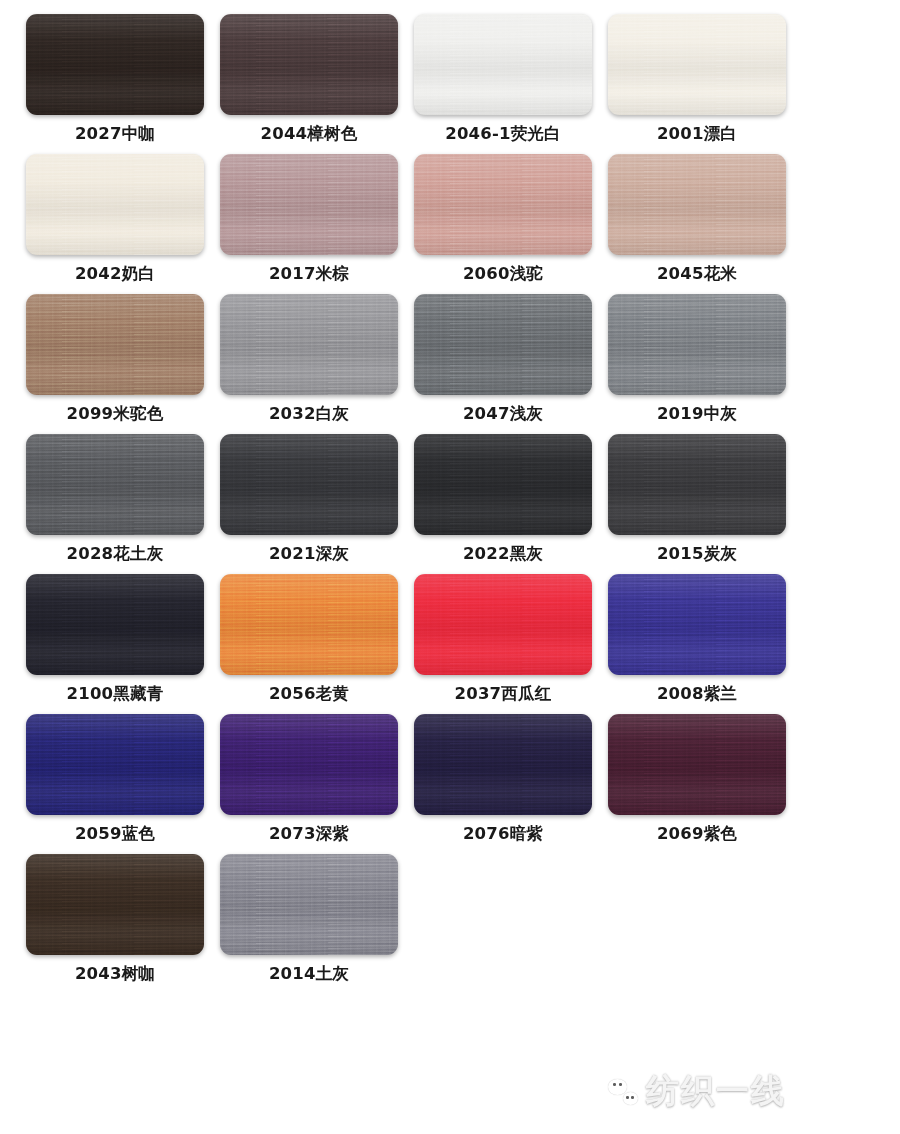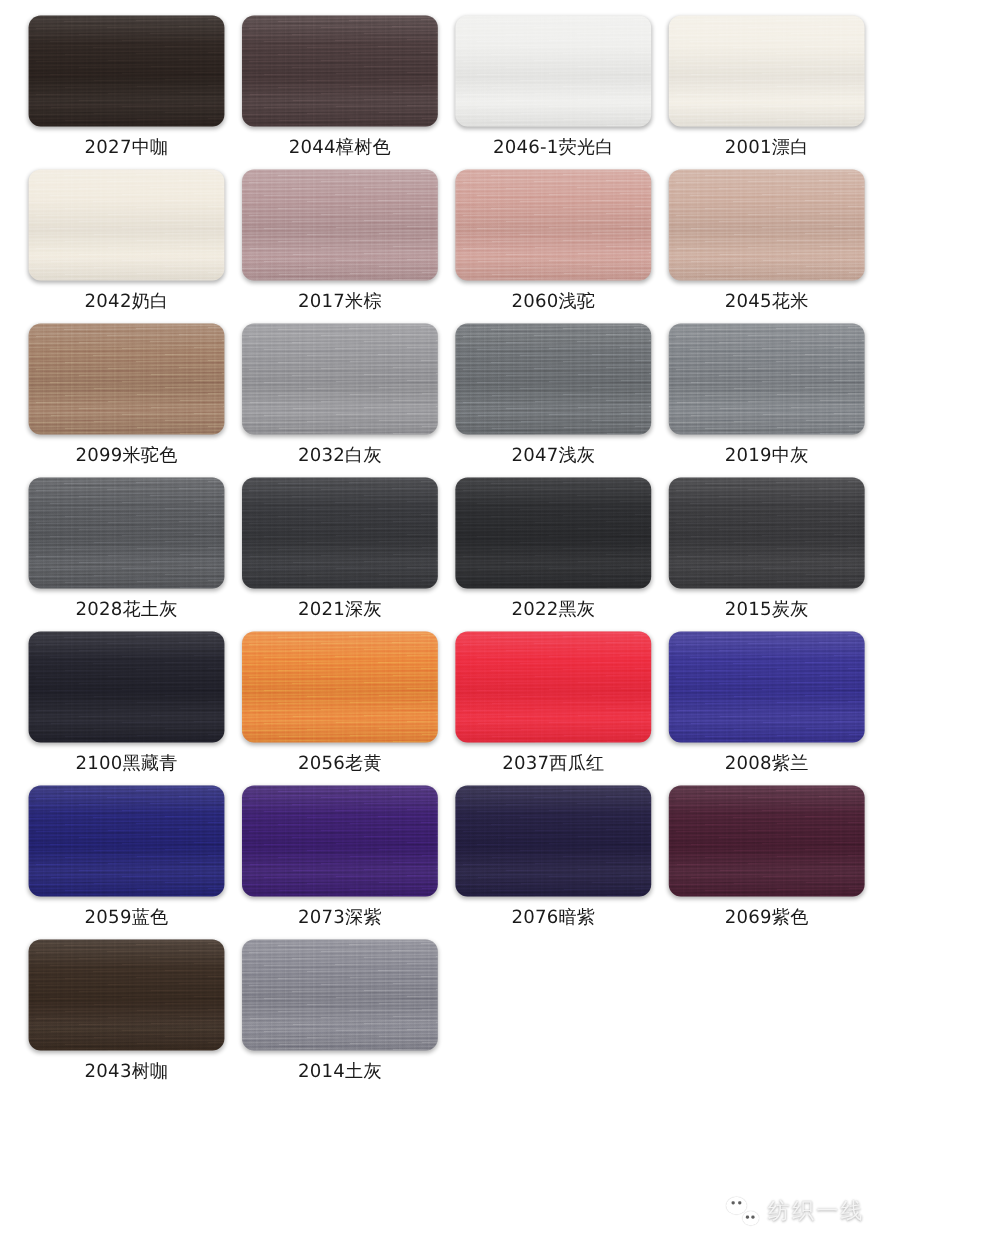--- a/index.html
+++ b/index.html
@@ -13,20 +13,21 @@
     font-family: "Liberation Sans", "DejaVu Sans", sans-serif;
     overflow: hidden;
     position: relative;
   }
 
   .color-card {
     width: 812px;
     height: 1134px;
     padding: 14px 20px 0 20px;
     position: relative;
+    font-weight: bold;
   }
 
   .swatch-grid {
     display: grid;
     grid-template-columns: repeat(4, 1fr);
     grid-template-rows: repeat(8, 140px);
     column-gap: 4px;
     row-gap: 0px;
   }
 
@@ -146,21 +147,21 @@
     width: 2.6px; height: 2.6px;
     background: #3b3b3b;
     border-radius: 50%;
   }
   .watermark .wechat-icon .eye.e1 { left: 5px;  top: 4.5px; }
   .watermark .wechat-icon .eye.e2 { left: 11px; top: 4.5px; }
   .watermark .wechat-icon .eye.e3 { right: 9px;  bottom: 6px; }
   .watermark .wechat-icon .eye.e4 { right: 4px;  bottom: 6px; }
 
   .watermark .wm-text {
-    font-size: 20px;
+    font-size: 33px;
     color: #f2f2f2;
     font-family: "DejaVu Sans", "Liberation Sans", sans-serif;
     letter-spacing: 2px;
     text-shadow:
       0 0 2px rgba(120,120,120,0.55),
       0 1px 2px rgba(90,90,90,0.45);
     white-space: nowrap;
   }
 </style>
 </head>

